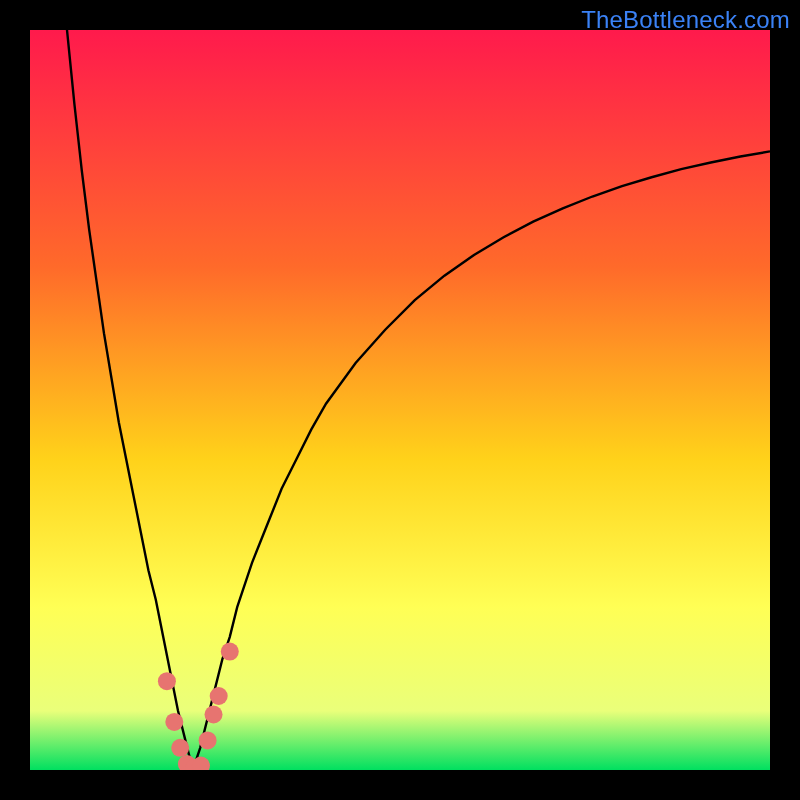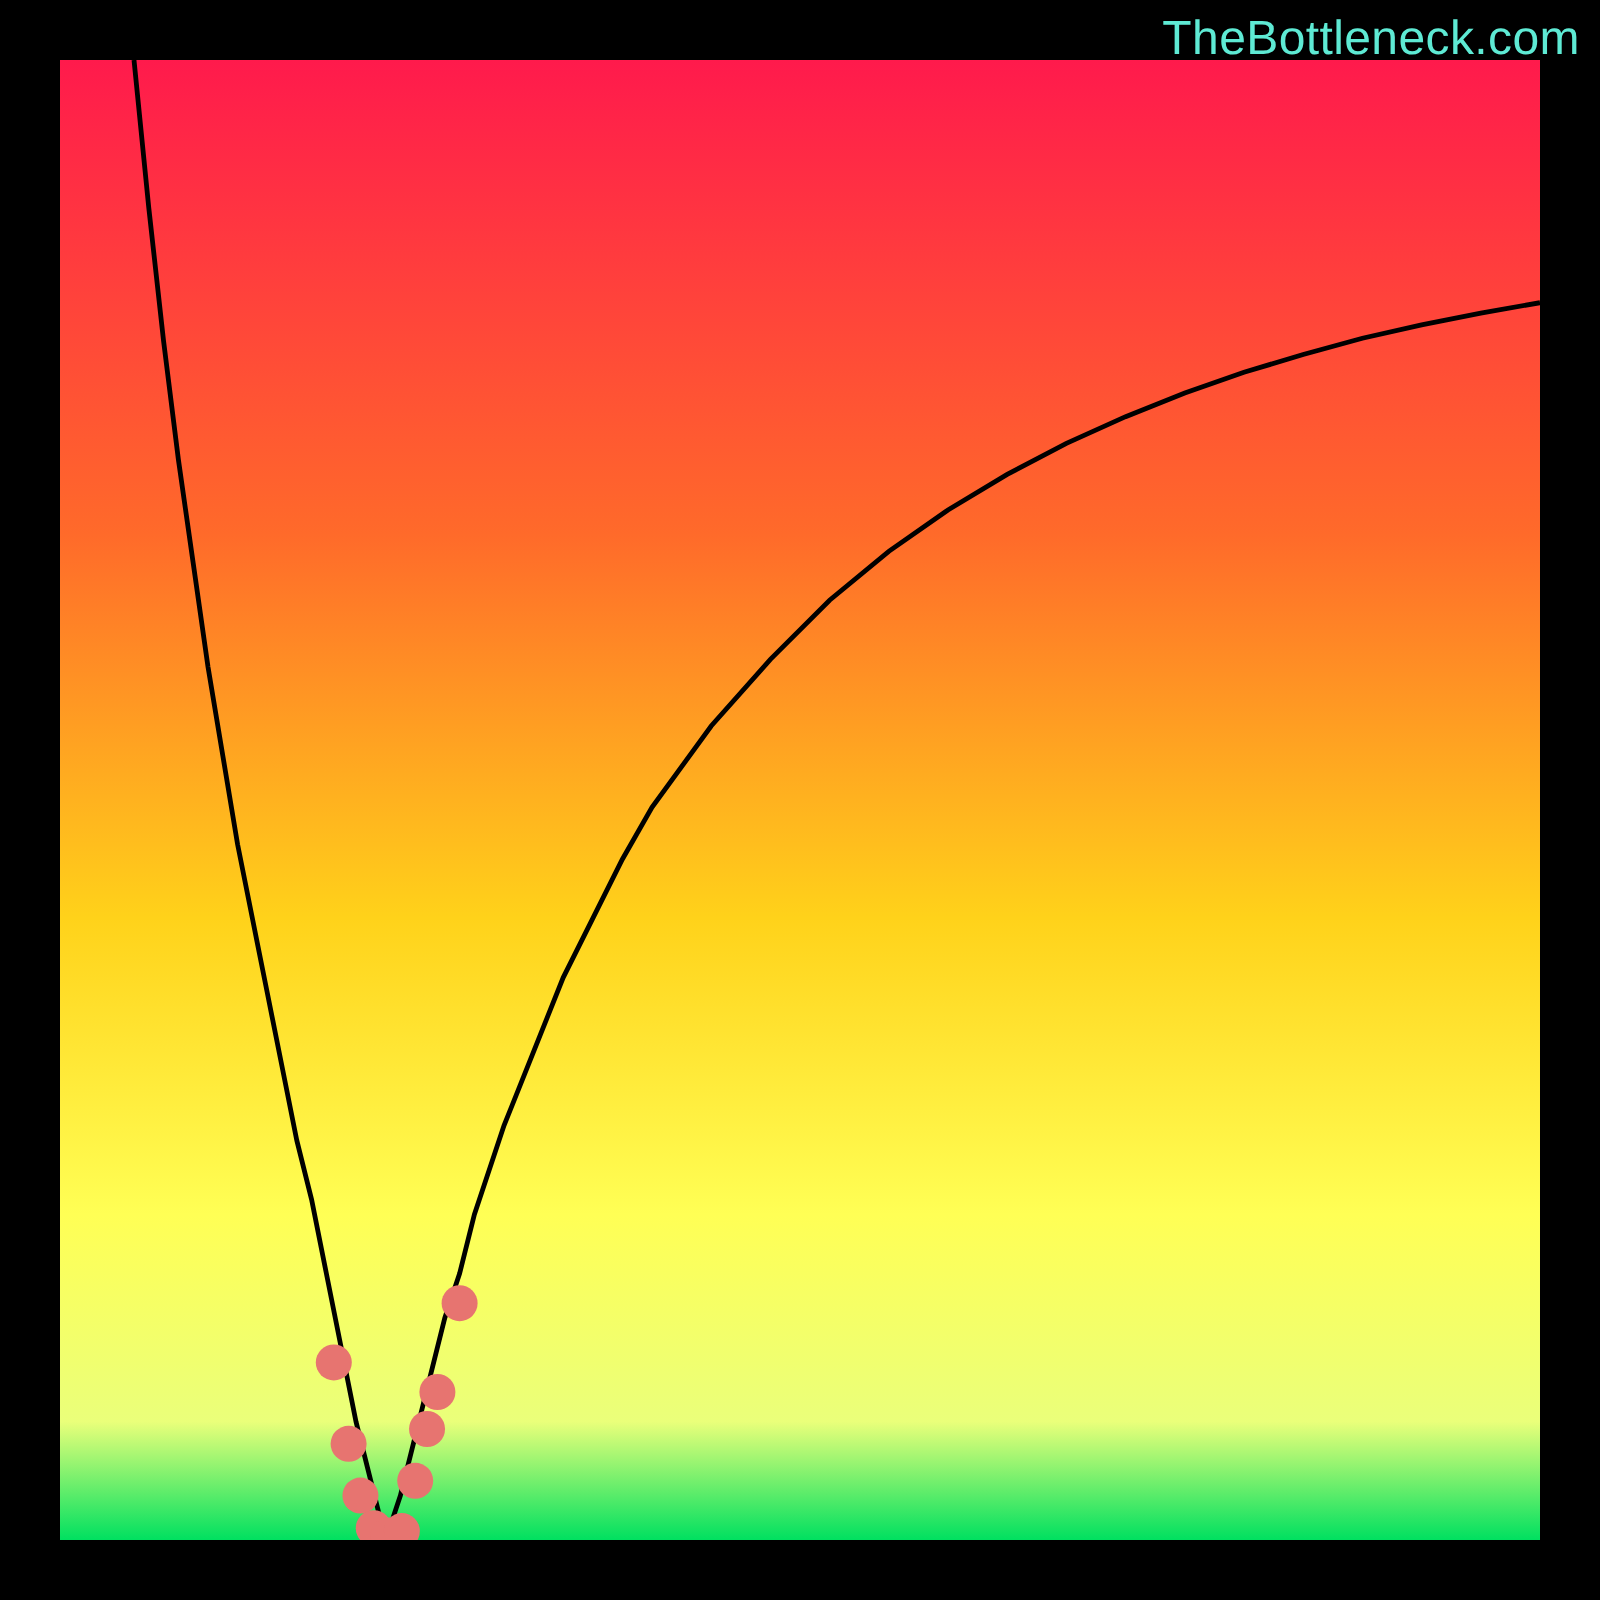--- a/index.html
+++ b/index.html
@@ -25,21 +25,21 @@
     left: 30px;
     width: 740px;
     height: 740px;
   }
   .watermark {
     position: absolute;
     top: 6px;
     right: 10px;
     font-size: 24px;
     font-weight: 500;
-    color: #5eead4;
+    color: #3b82f6;
     letter-spacing: 0.2px;
   }
 </style>
 </head>
 <body>
 
 <div class="frame">
 
   <div class="watermark">TheBottleneck.com</div>
 

